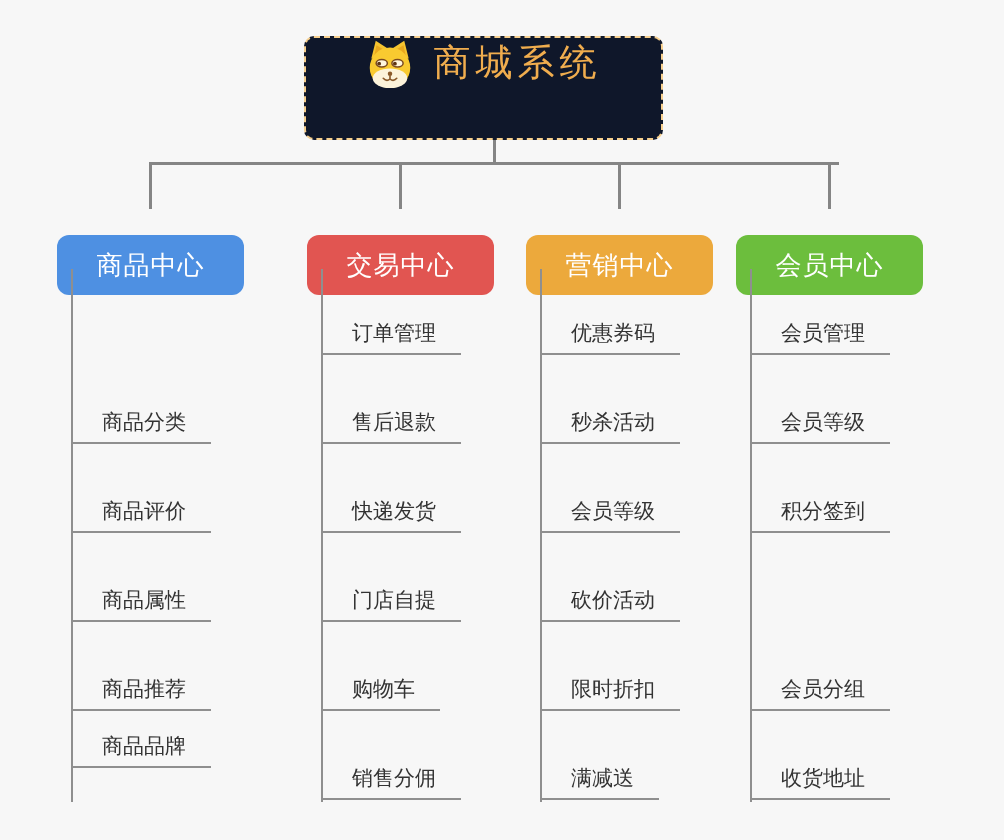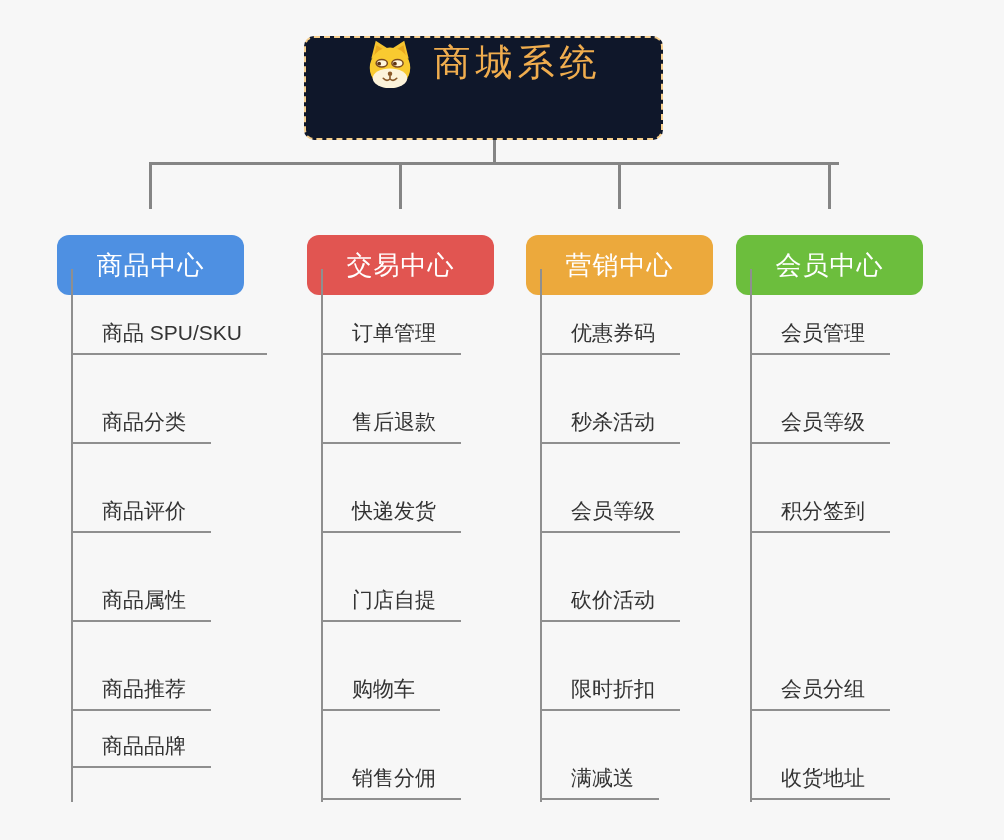--- a/index.html
+++ b/index.html
@@ -80,21 +80,20 @@
   <div class="line root-drop"></div>
   <div class="line hline"></div>
 
   <div class="branches">
   <div class="branch">
     <div class="drop"></div>
     <div class="branch-header" style="background: rgb(78, 144, 226);">
       <span class="branch-label">商品中心</span>
     </div>
     <div class="trunk"></div>
-  <div class="item" style="top: 108px;">商品 SPU/SKU</div>
         <div class="item" style="top: 197px;">商品分类</div>
         <div class="item" style="top: 286px;">商品评价</div>
         <div class="item" style="top: 375px;">商品属性</div>
         <div class="item" style="top: 464px;">商品推荐</div>
         <div class="item" style="top: 521px;">商品品牌</div>
       </div>
 
   <div class="branch">
     <div class="drop"></div>
     <div class="branch-header" style="background: rgb(225, 85, 81);">

